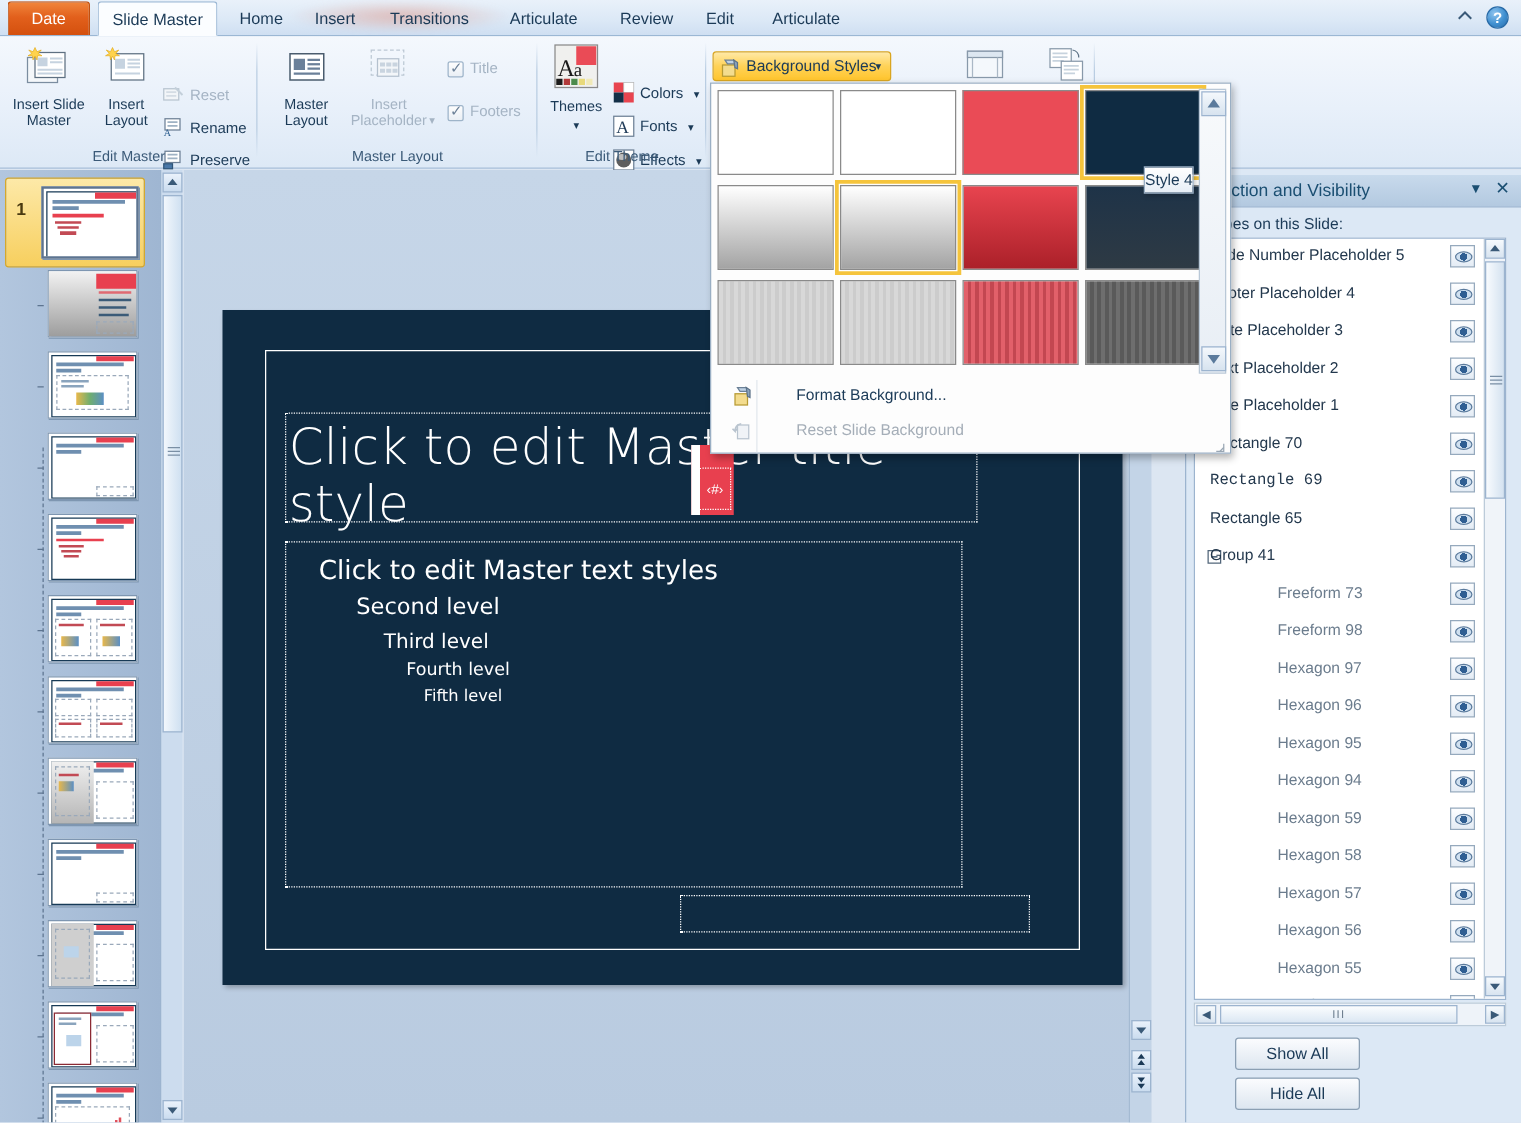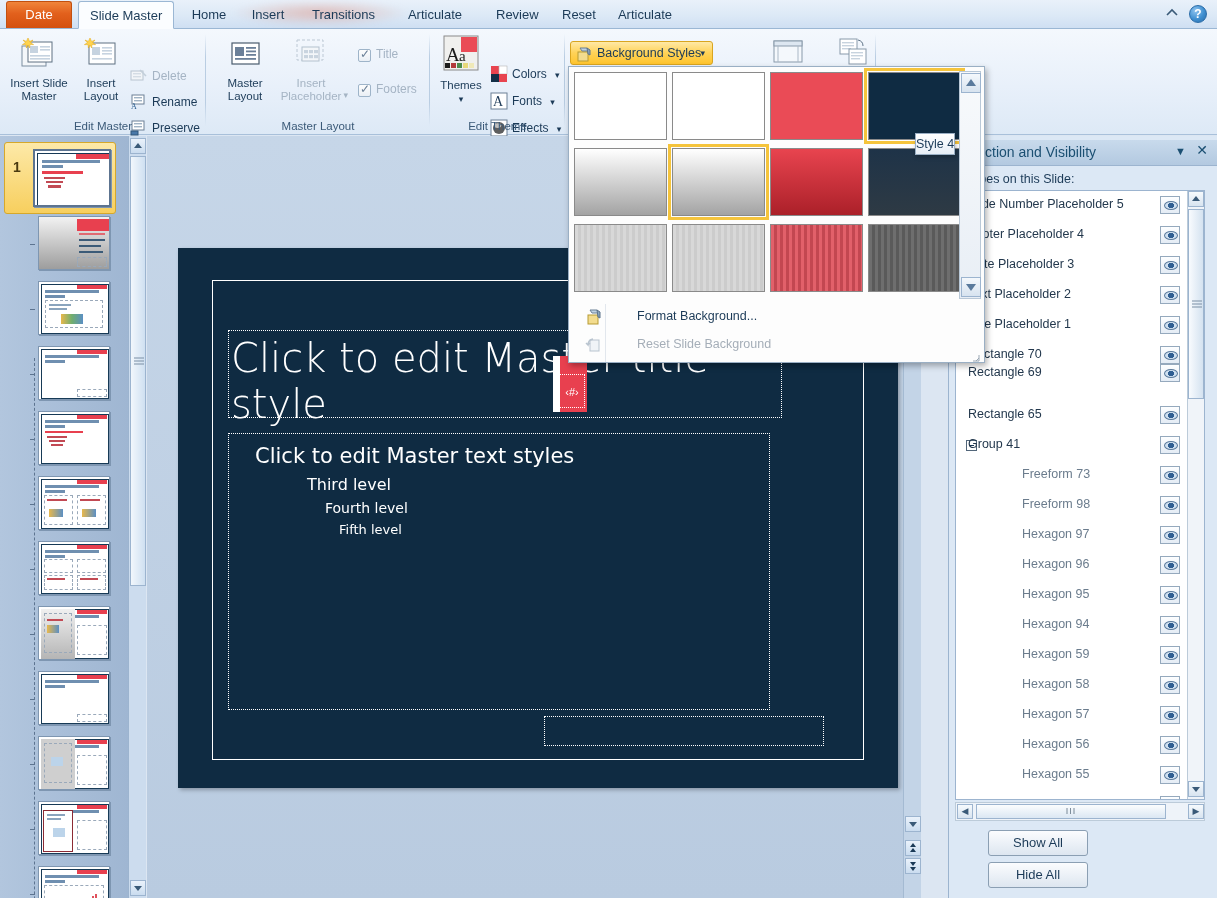--- a/index.html
+++ b/index.html
@@ -347,21 +347,21 @@
   <div class="tabbar">
     <div class="tabbar-blur"></div>
     <div class="file-tab">Date</div>
     <div id="tabs-host">
         <div class="tab active" style="left: 78px; width: 96px; text-align: center;">Slide Master</div>
         <div class="tab" style="left: 180px; width: 58px; text-align: center;">Home</div>
         <div class="tab" style="left: 240px; width: 56px; text-align: center;">Insert</div>
         <div class="tab" style="left: 298px; width: 91px; text-align: center;">Transitions</div>
         <div class="tab" style="left: 391px; width: 88px; text-align: center;">Articulate</div>
         <div class="tab" style="left: 485px; width: 60px; text-align: center;">Review</div>
-        <div class="tab" style="left: 551px; width: 50px; text-align: center;">Reset</div>
+        <div class="tab" style="left: 551px; width: 50px; text-align: center;">Edit</div>
         <div class="tab" style="left: 605px; width: 80px; text-align: center;">Articulate</div>
       </div>
     <div class="collapse-chev">
       <svg width="14" height="10" viewBox="0 0 14 10">
           <path d="M2 7 L7 2 L12 7" stroke="#3a5a78" stroke-width="1.6" fill="none"></path>
         </svg>
     </div>
     <div class="qmark">?</div>
   </div>
 
@@ -403,21 +403,21 @@
 
       <div class="smallbtn disabled" style="left:128px; top:36px;">
         <span class="ic" style="left:2px; top:3px;">
           <svg width="17" height="16" viewBox="0 0 17 16">
             <rect x="1" y="3" width="12" height="9" fill="#f2f5f8" stroke="#b8c4d0"></rect>
             <rect x="3" y="5" width="8" height="1.4" fill="#d4dce4"></rect>
             <rect x="3" y="8" width="8" height="1.4" fill="#d4dce4"></rect>
             <path d="M10 2 L16 8" stroke="#c3cfda" stroke-width="1.6"></path>
           </svg>
         </span>
-        <span>Delete</span>
+        <span>Reset</span>
       </div>
       <div class="smallbtn" style="left:128px; top:62px;">
         <span class="ic" style="left:2px; top:3px;">
           <svg width="17" height="16" viewBox="0 0 17 16">
             <rect x="2" y="1" width="12" height="9" fill="#ffffff" stroke="#6d8096"></rect>
             <rect x="4" y="3" width="8" height="1.4" fill="#9fb2c4"></rect>
             <rect x="4" y="6" width="8" height="1.4" fill="#9fb2c4"></rect>
             <text x="1" y="15" font-size="8" fill="#2a5d8f" font-family="Liberation Serif, serif">A</text>
           </svg>
         </span>
@@ -745,20 +745,21 @@
     <div class="slidecanvas">
       <div class="inner-border"></div>
 
       <div class="ph ph-title">
         <span>Click to edit Master title</span>
         <span>style</span>
       </div>
 
       <div class="ph ph-body">
         <div class="lvl1">Click to edit Master text styles</div>
+        <div class="lvl2">Second level</div>
         <div class="lvl3">Third level</div>
         <div class="lvl4">Fourth level</div>
         <div class="lvl5">Fifth level</div>
       </div>
 
       <div class="ph ph-footer"></div>
 
       <div class="redtab">
         <div class="white"></div>
         <div class="numph">‹#›</div>
@@ -828,21 +829,21 @@
             <div class="eye">
               <i></i>
             </div>
           </div>
           <div class="selrow" style="top: 150px;">
             <span class="nm">Rectangle 70</span>
             <div class="eye">
               <i></i>
             </div>
           </div>
-          <div class="selrow" style="top: 168px;">
+          <div class="selrow" style="top: 180px; font-family: Liberation Mono, monospace;">
             <span class="nm">Rectangle 69</span>
             <div class="eye">
               <i></i>
             </div>
           </div>
           <div class="selrow" style="top: 210px;">
             <span class="nm">Rectangle 65</span>
             <div class="eye">
               <i></i>
             </div>

